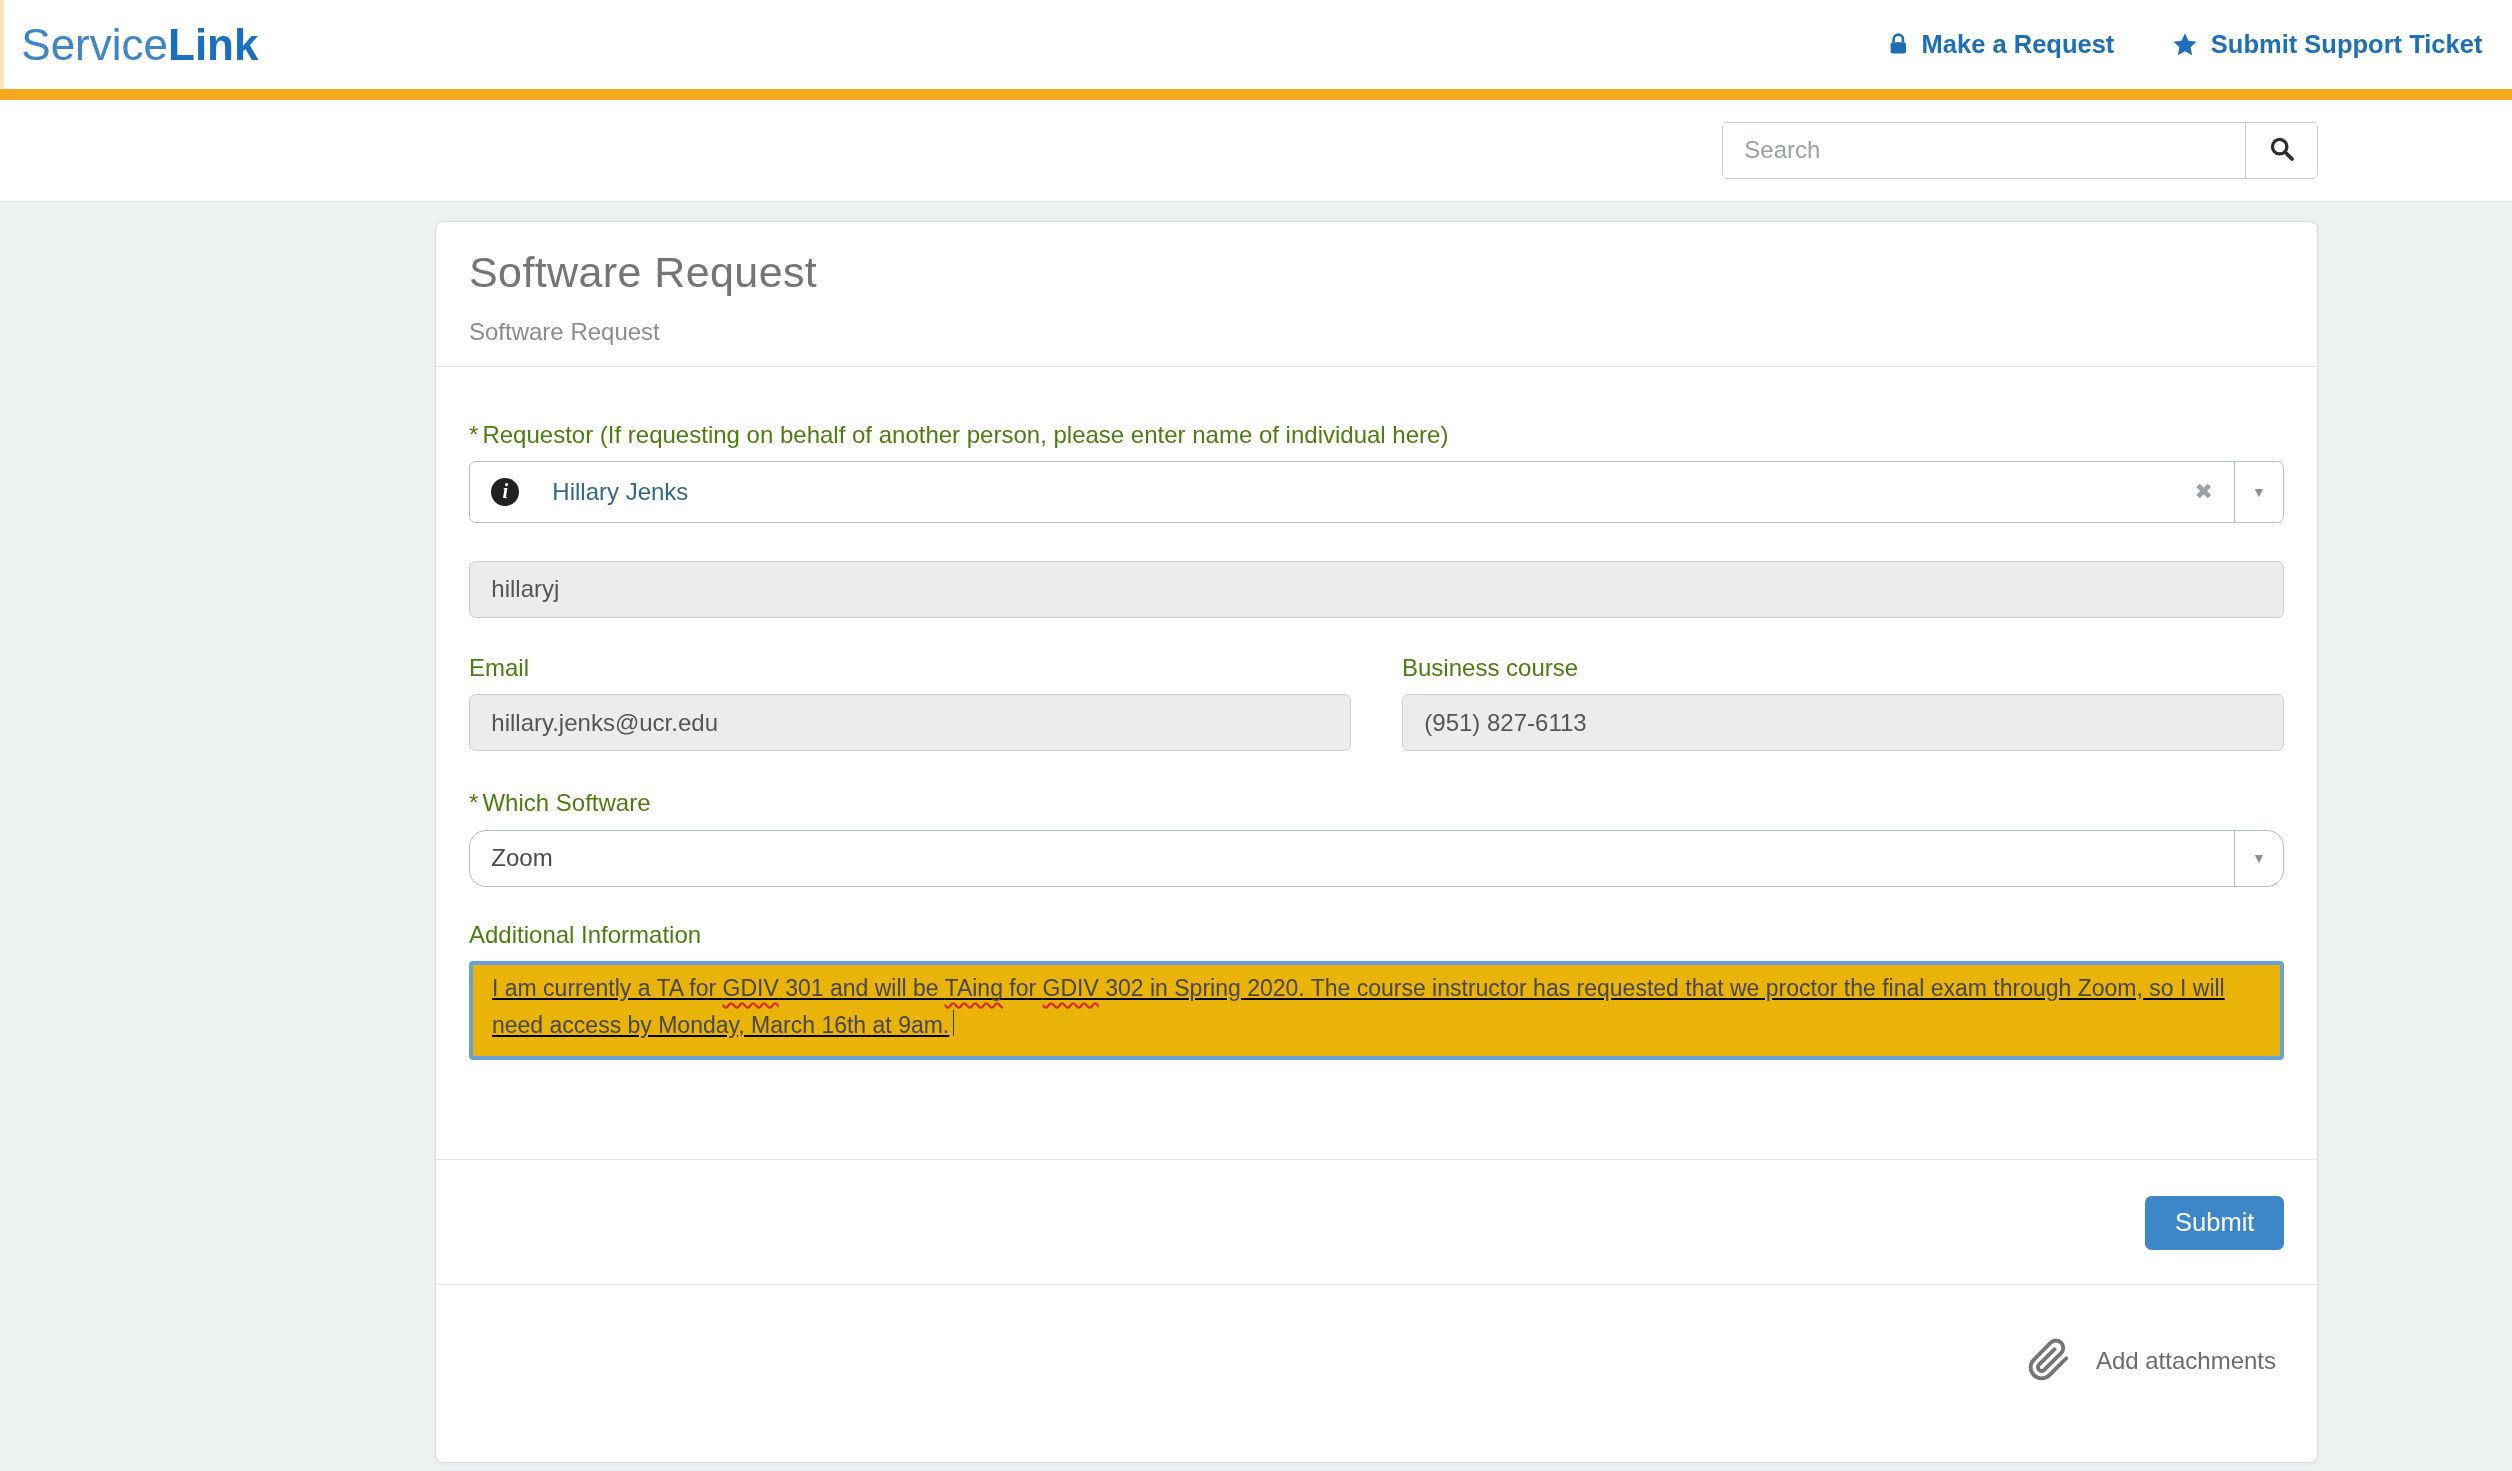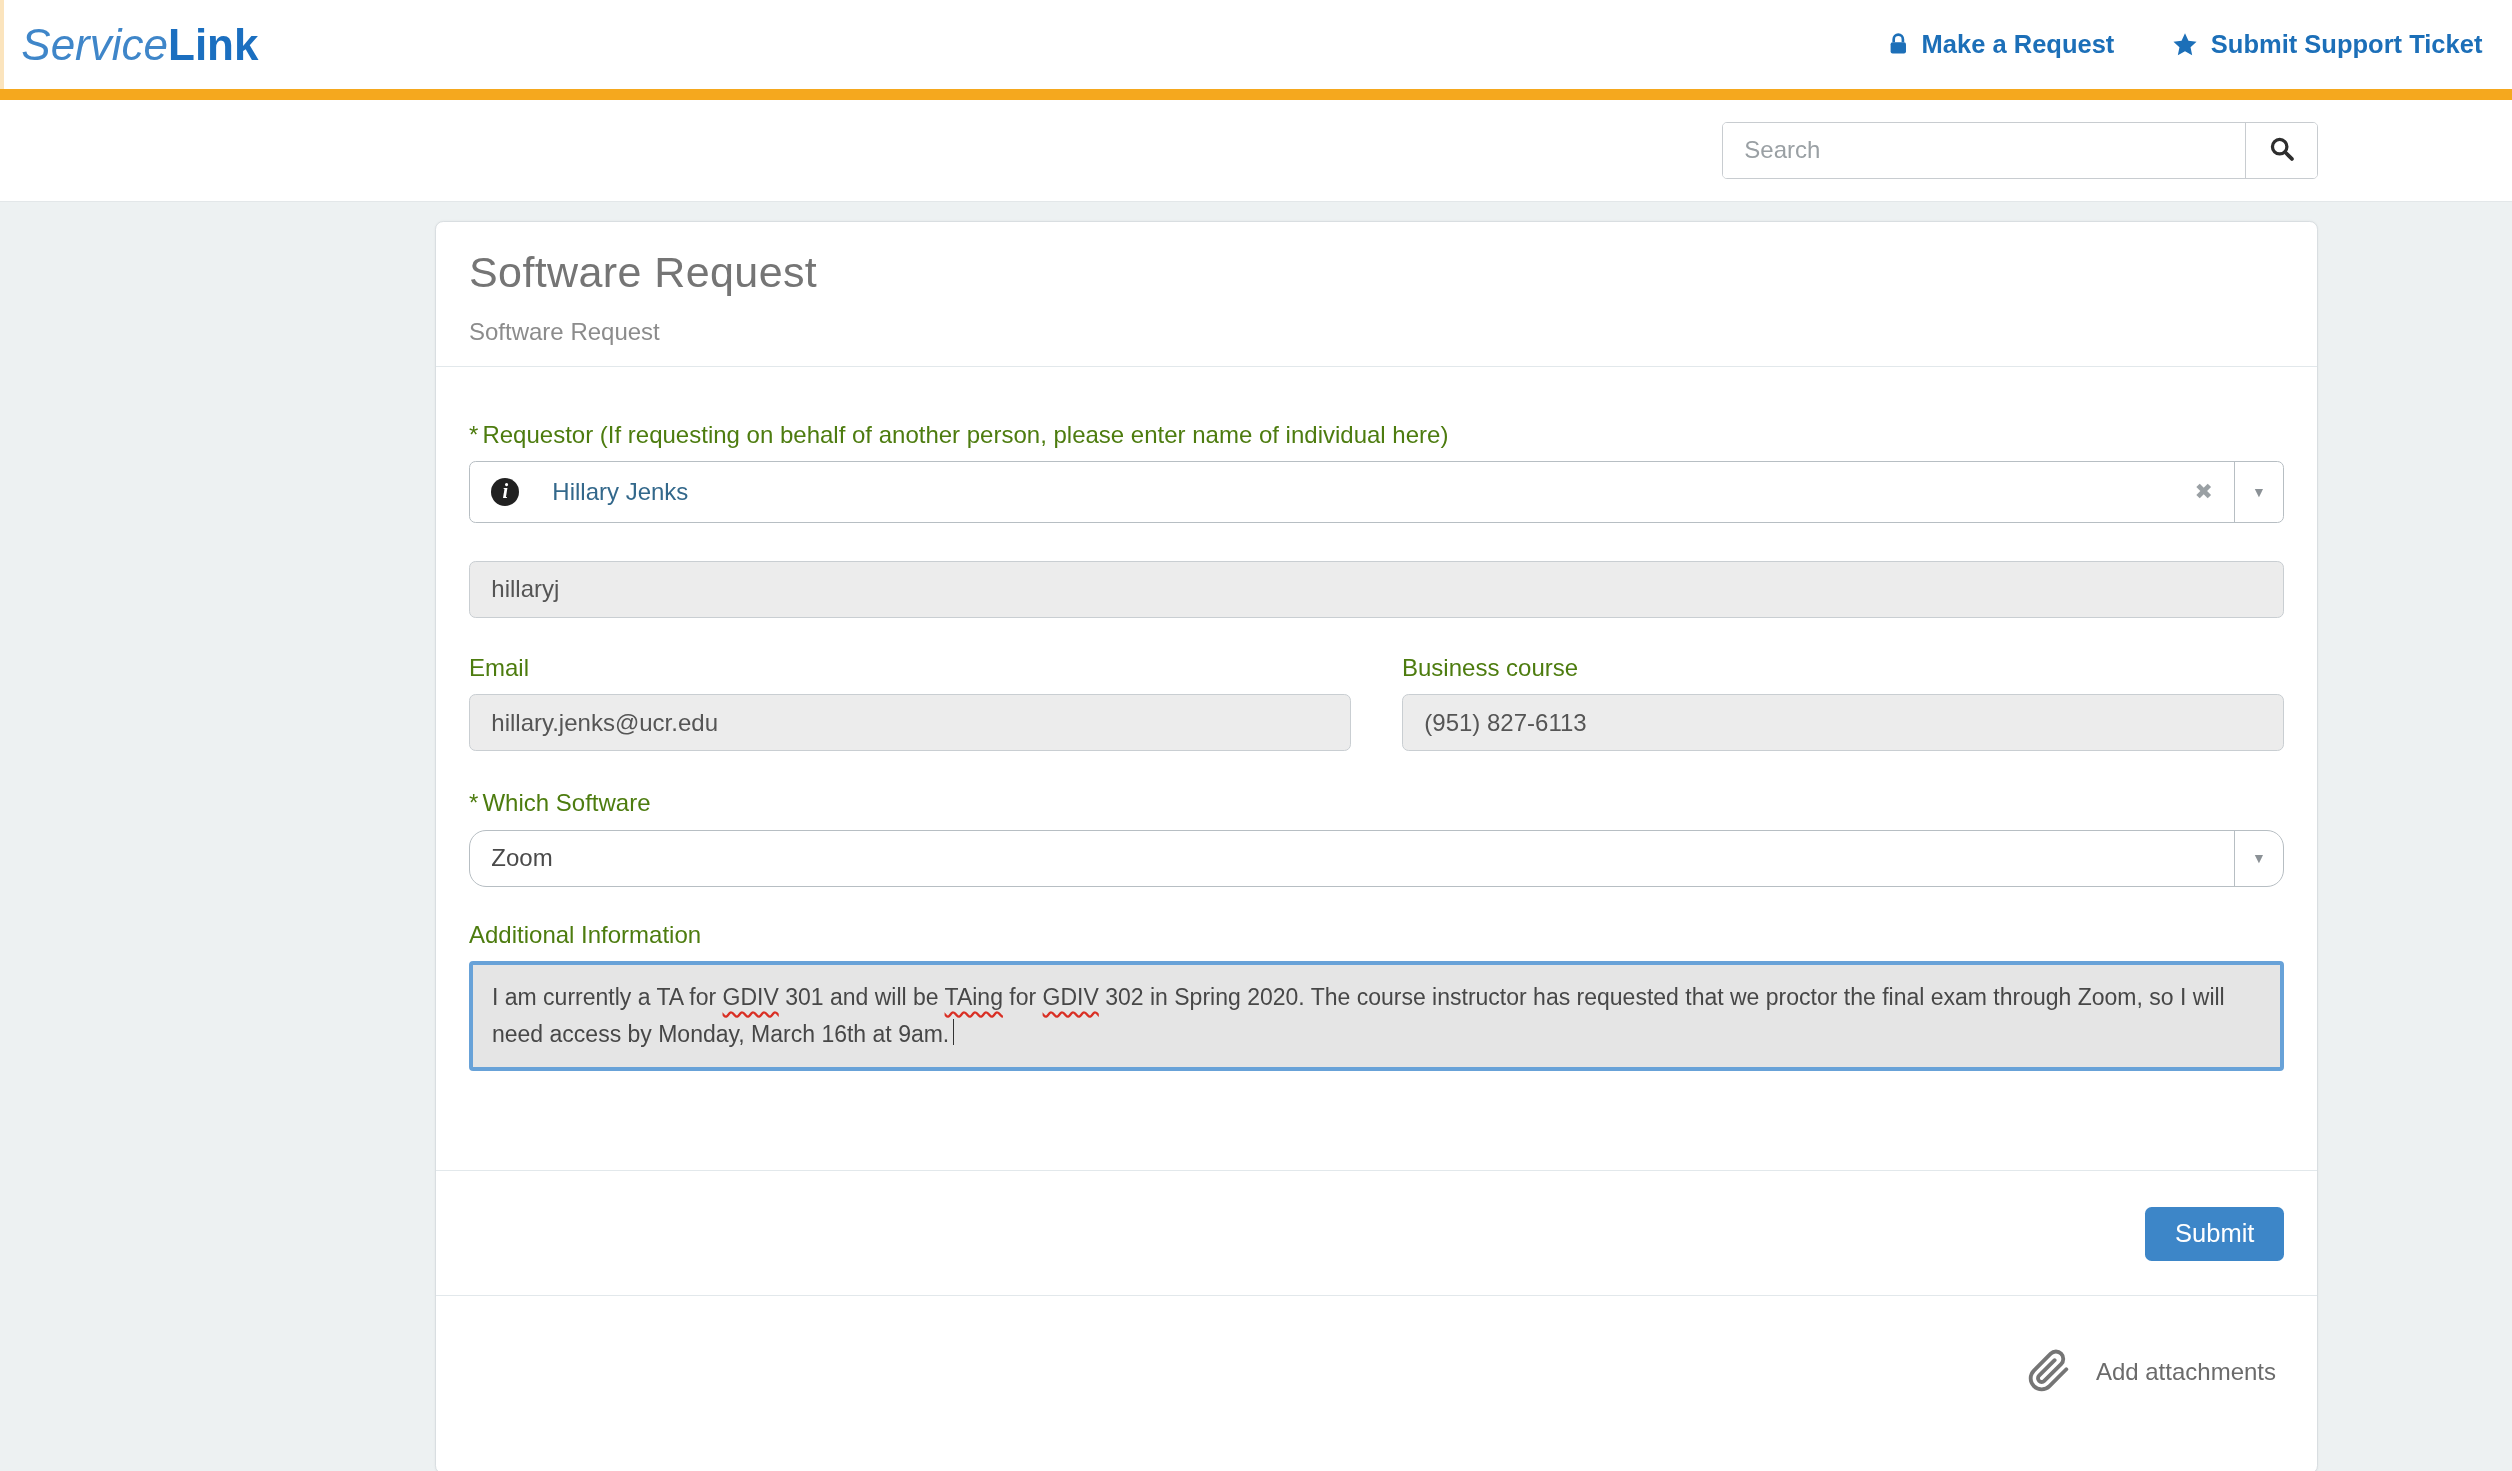--- a/index.html
+++ b/index.html
@@ -7,21 +7,21 @@
   body {
     font-family: "Liberation Sans", "DejaVu Sans", sans-serif;
     background: #edf1f2;
     overflow: hidden;
     --accent-orange:#F5A81E; --link-blue:#1C6FB8; --button-blue:#3D86C8; --focus-blue:#68A2D8;
   }
   
   .app-header { height:89px; background:#fff; display:flex; align-items:center; position:relative; }
   .header-accent-strip { position:absolute; left:0; top:0; width:4.1px; height:100%; background:#fbe4bd; }
   .logo { margin-left:21.3px; font-size:44px; cursor:pointer; white-space:nowrap; }
-  .logo-service { font-style:italic; color:#3f86c9; }
+  .logo-service { color:#3f86c9; }
   .logo-link { color:#1b6fc0; font-weight:700; }
   .top-nav { margin-left:auto; margin-right:29.6px; display:flex; align-items:center; gap:57px; }
   .top-nav a { display:flex; align-items:center; gap:11.5px; color:var(--link-blue); font-size:25.5px; font-weight:600; text-decoration:none; cursor:pointer; white-space:nowrap; }
   .nav-icon { display:inline-flex; }
   .orange-bar { height:10.7px; background:var(--accent-orange); }
   
   .search-band { height:102px; background:#fff; border-bottom:0.8px solid #e3e7e9; display:flex; align-items:center; justify-content:flex-end; padding-right:194px; }
   .search-group { width:596px; height:57px; border:0.8px solid #c8ccd0; border-radius:4.9px; display:flex; overflow:hidden; background:#fff; }
   .search-group input { flex:1; border:none; outline:none; padding:0 21.3px; font-size:24px; color:#444; font-family:inherit; }
   .search-group input::placeholder { color:#9aa0a4; }
@@ -45,21 +45,21 @@
   .caret-glyph { font-size:14px; color:#8b9196; }
   
   .input-disabled { height:57px; background:#ececec; border:0.8px solid #c9ced2; border-radius:6.6px; display:flex; align-items:center; padding:0 21.3px; font-size:24px; color:#555; }
   .gap-46 { margin-top:38px; } .gap-44 { margin-top:36px; } .gap-42 { margin-top:34px; }
   .two-col { display:flex; gap:51px; }
   .two-col > div { flex:1; }
   
   .select-box { height:57px; border:0.8px solid #b7bec3; border-radius:17px; display:flex; align-items:center; background:#fff; cursor:pointer; }
   .select-value { flex:1; padding-left:21.3px; font-size:24px; color:#4a4a4a; }
   
-  .textarea { border:4.1px solid var(--focus-blue); border-radius:4.1px; background:#e5e5e5; padding:14px 19px; min-height:99px; cursor:text; }
+  .textarea { border:4.1px solid var(--focus-blue); border-radius:4.1px; background:#eab308; padding:5px 19px; min-height:99px; cursor:text;text-decoration:underline; }
   .ta-text { font-size:23px; line-height:37px; color:#474747; }
   .squiggle { text-decoration: underline wavy #d93025; text-decoration-skip-ink:none; text-underline-offset:5.7px; }
   .text-caret { display:inline-block; width:1.6px; height:26px; background:#333; margin-left:3.3px; vertical-align:-3.3px; }
   
   .submit-row { margin-top:99px; border-top:0.8px solid #e2e8eb; border-bottom:0.8px solid #e2e8eb; padding:36px 33px 34px; display:flex; justify-content:flex-end; }
   .submit-btn { height:54px; padding:0 29.6px; background:var(--button-blue); color:#fff; border:none; border-radius:6.6px; font-size:25.5px; font-family:inherit; cursor:pointer; }
   .attach-row { display:flex; justify-content:flex-end; align-items:center; gap:24.6px; padding:53px 41px 0; cursor:pointer; }
   .attach-label { font-size:24px; color:#6b6b6b; }
 </style>
 </head>

